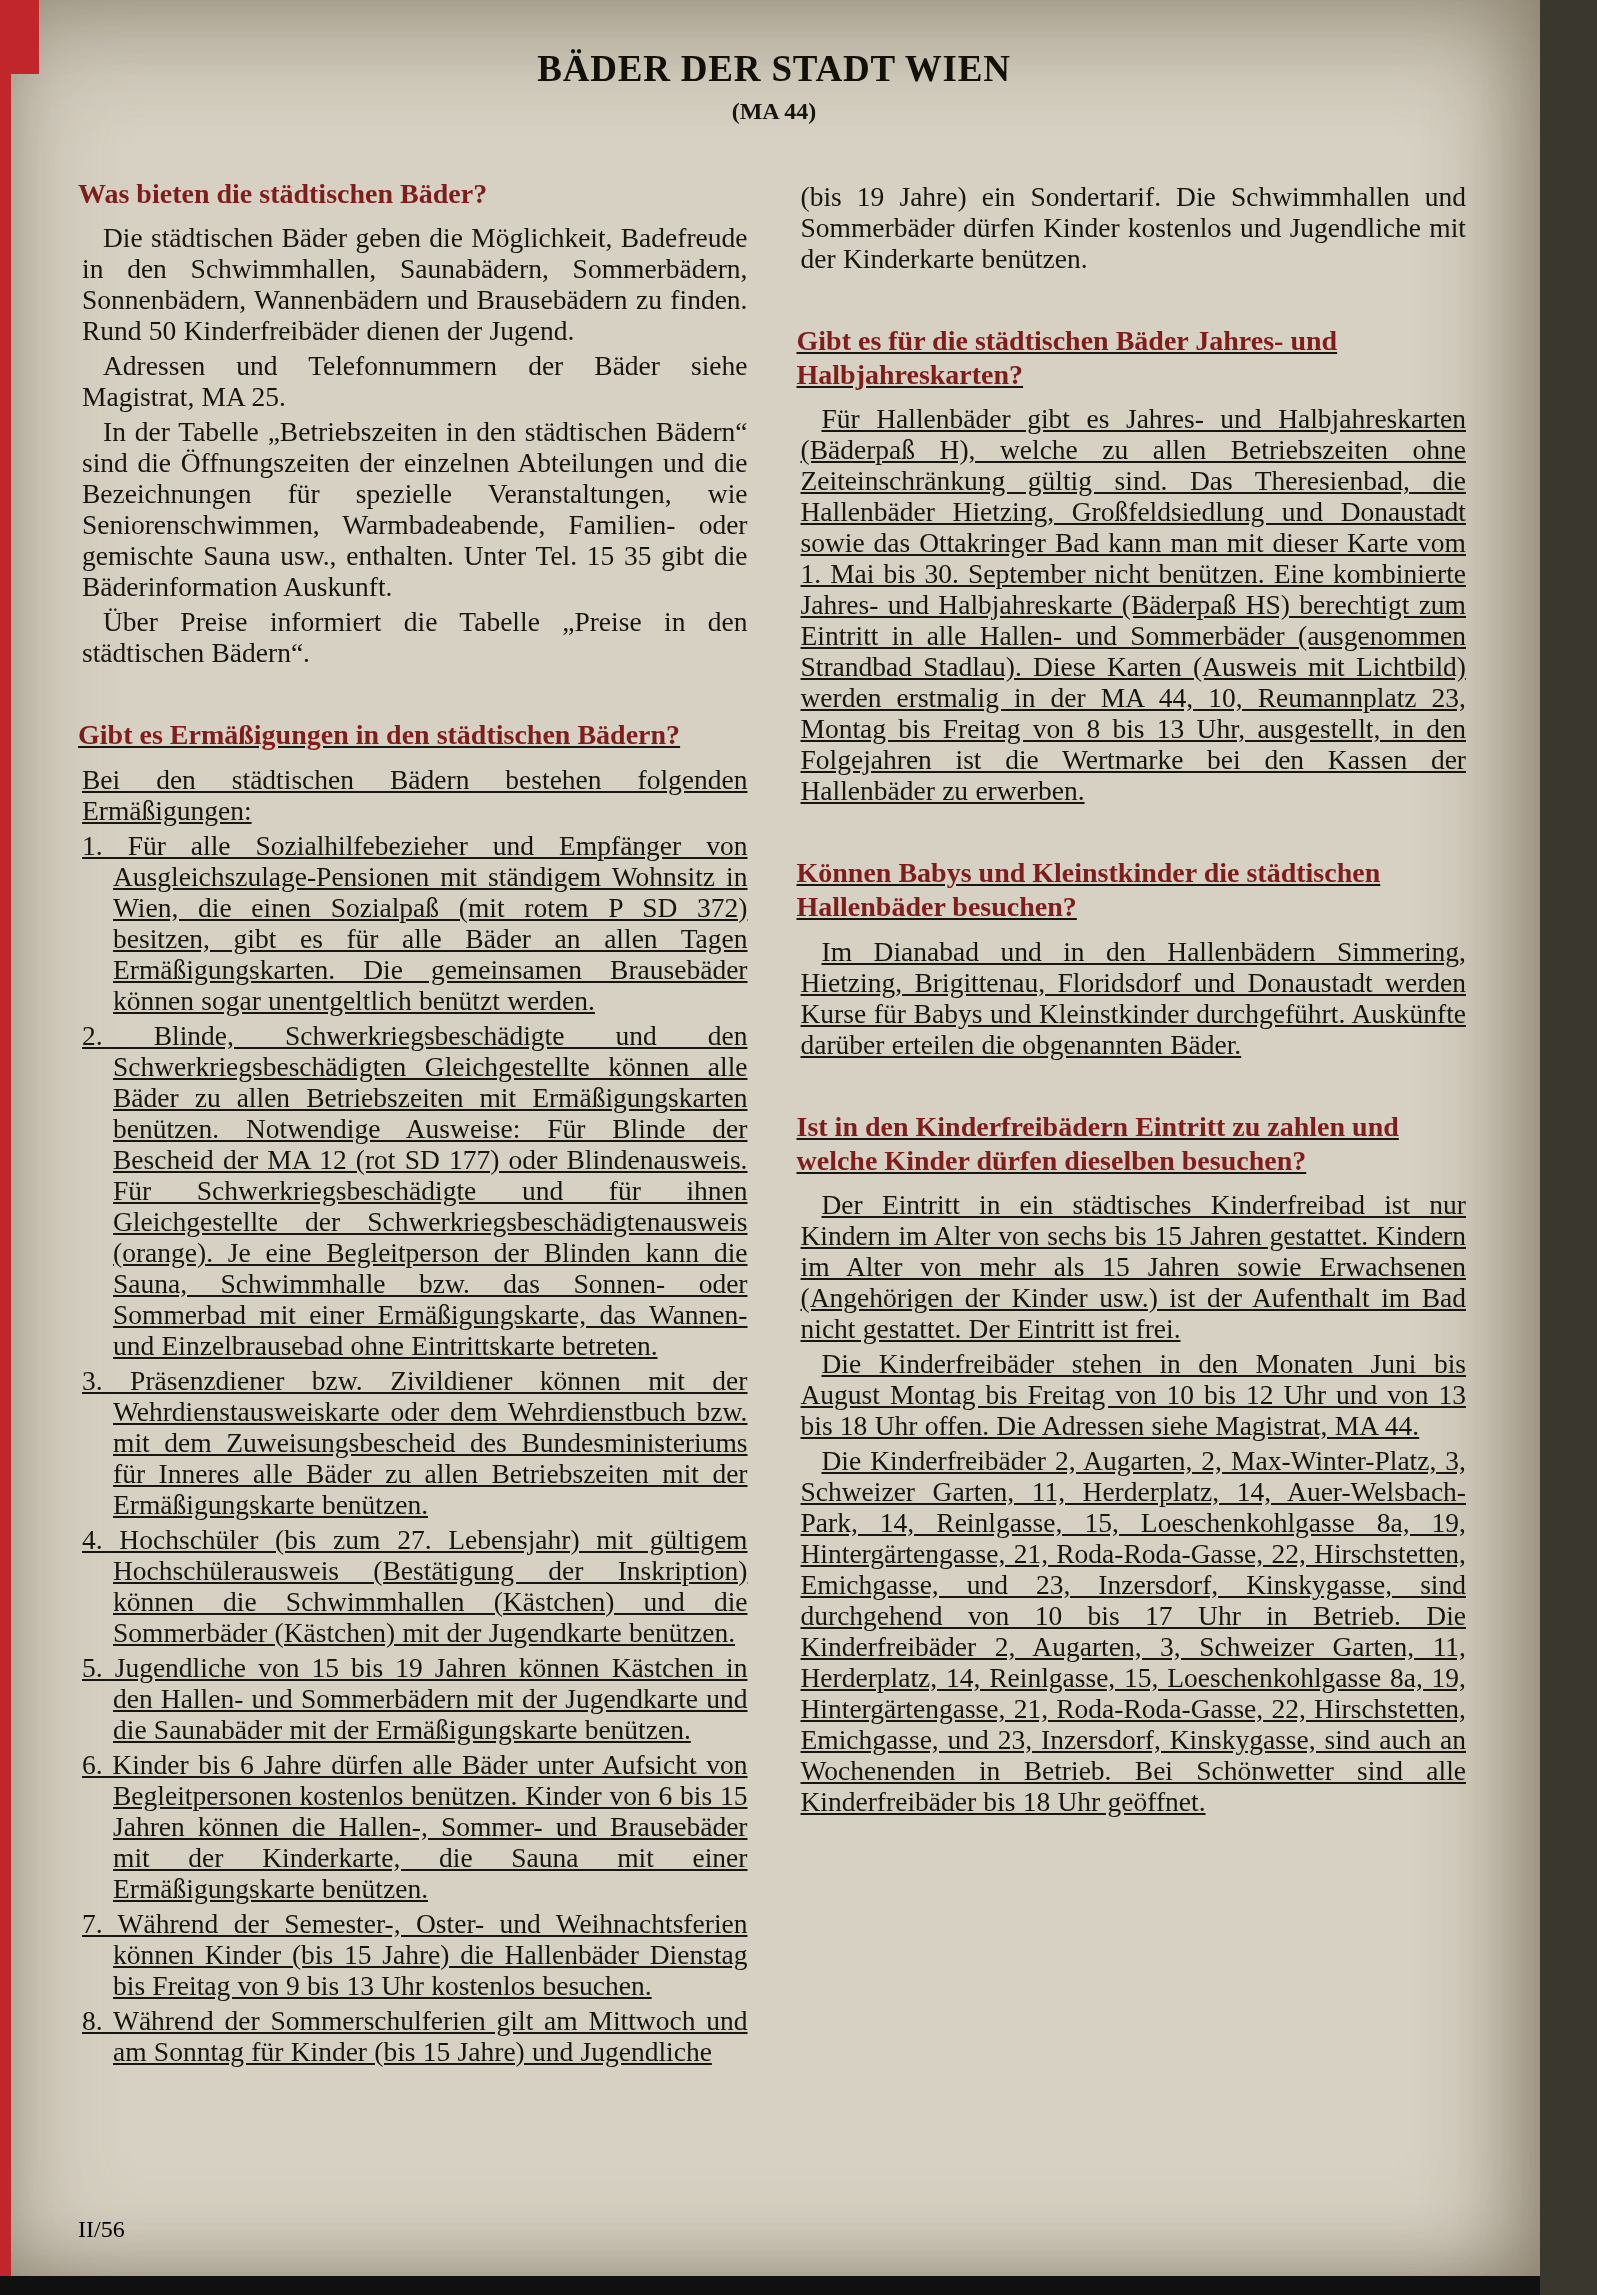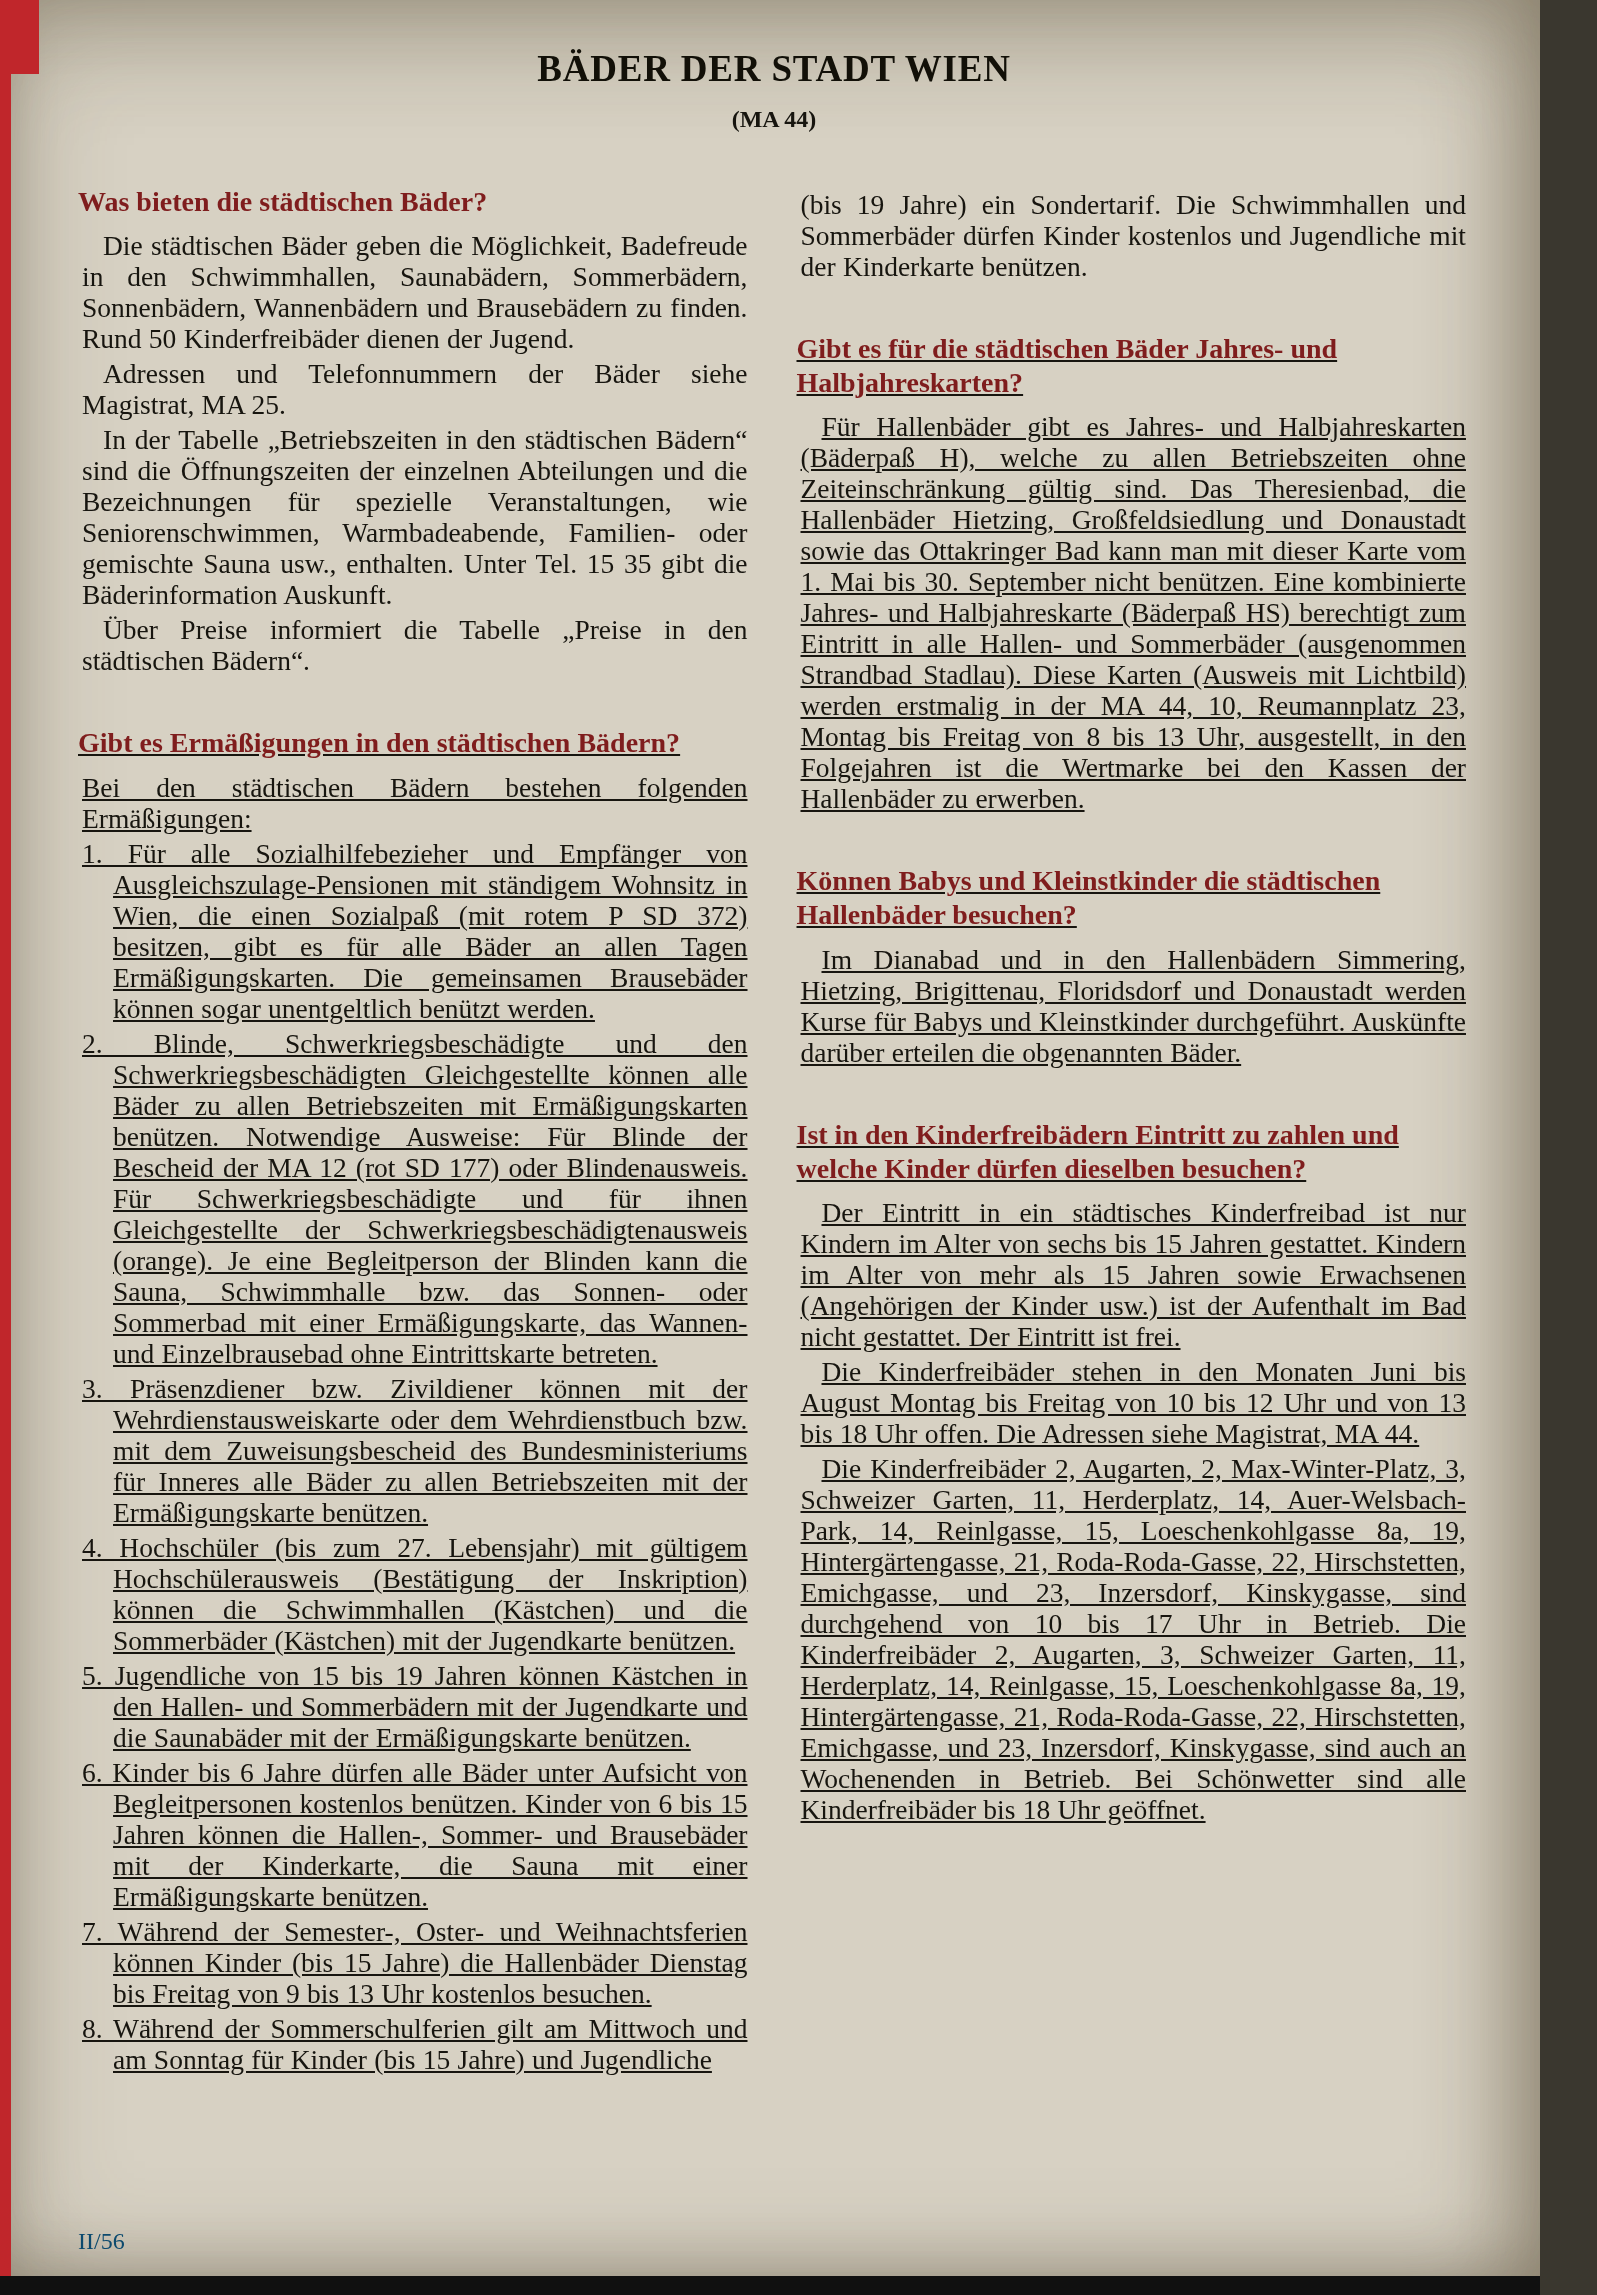--- a/index.html
+++ b/index.html
@@ -42,21 +42,21 @@
   }
   .title {
     margin: 0;
     text-align: center;
     font-weight: bold;
     font-size: 37px;
     letter-spacing: 0.8px;
     color: #121008;
   }
   .subtitle {
-    margin-top: 16px;
+    margin-top: 8px;
     text-align: center;
     font-weight: bold;
     font-size: 24px;
   }
   .columns {
     display: flex;
     gap: 45px;
     margin-top: 52px;
   }
   .col { flex: 1 1 0; min-width: 0; }
@@ -75,23 +75,23 @@
     line-height: 31px;
     text-align: justify;
     hyphens: auto;
     -webkit-hyphens: auto;
     word-spacing: 0.4px;
   }
   p.ind { text-indent: 21px; }
   p.hang { padding-left: 31px; text-indent: -31px; }
   .footer {
     position: absolute;
-    left: 78px; bottom: 40px;
+    left: 78px; bottom: 52px;
     font-size: 24px;
-    color: #0c4a6e;
+    color: #000000;
   }
 </style>
 </head>
 <body>
 
 <div class="page">
 
   <div class="red-stripe"></div>
   <div class="red-corner"></div>
 

